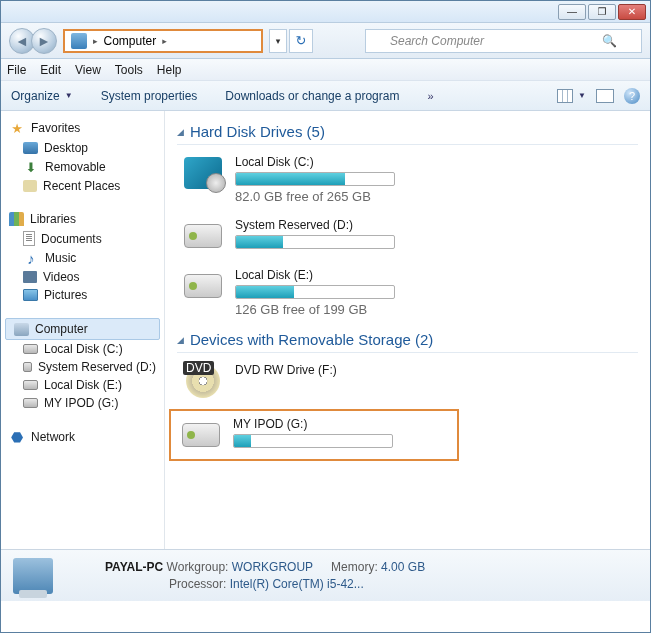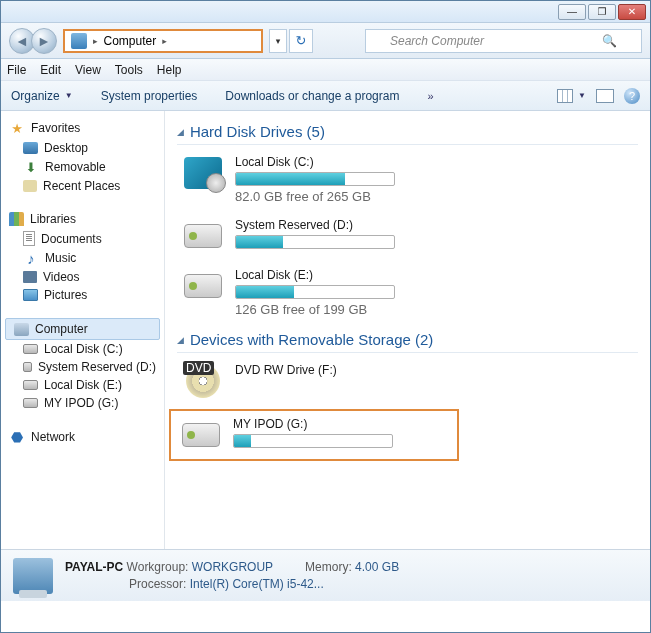--- a/index.html
+++ b/index.html
@@ -282,21 +282,21 @@
     width: 40px;height: 36px;
     background: linear-gradient(#9cc1de,#4d86b5);
     border-radius: 3px;
     position:relative;
   }
   .status-icon::after{content:"";position:absolute;left:6px;bottom:-4px;width:28px;height:8px;background:#c8d4de;border-radius:2px;}
   .status-text { line-height: 1.4; }
   .status-name { font-weight: bold; color:#1a1a1a; display:inline; }
   .status-lbl { color:#5a5a5a; }
   .status-val { color:#2e5a8a; }
-  .status-row{display:flex;gap:32px;}
+  .status-row{display:flex;gap:18px;margin-left:40px;}
 </style>
 </head>
 <body>
 
 <div class="titlebar">
   <div class="winbtn">—</div>
   <div class="winbtn">❐</div>
   <div class="winbtn close">✕</div>
 </div>
 

